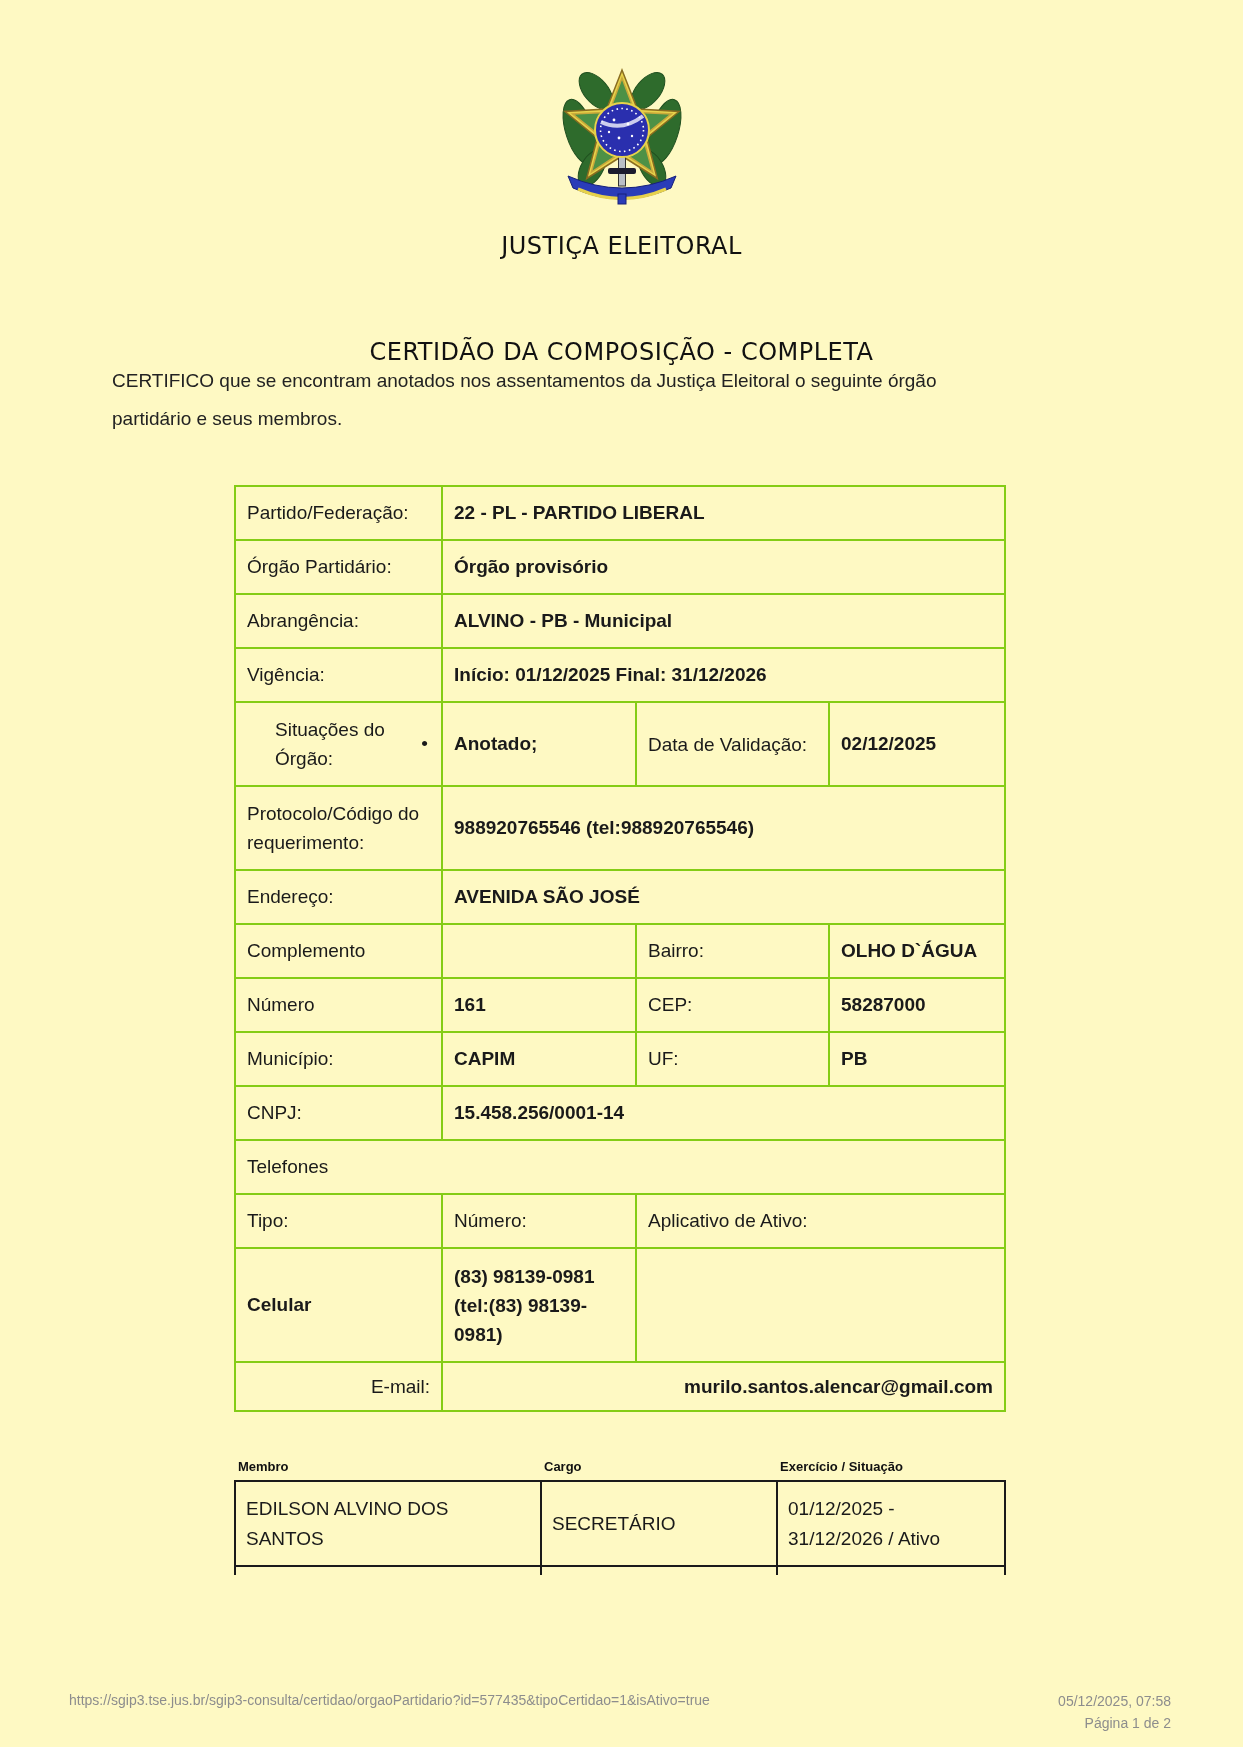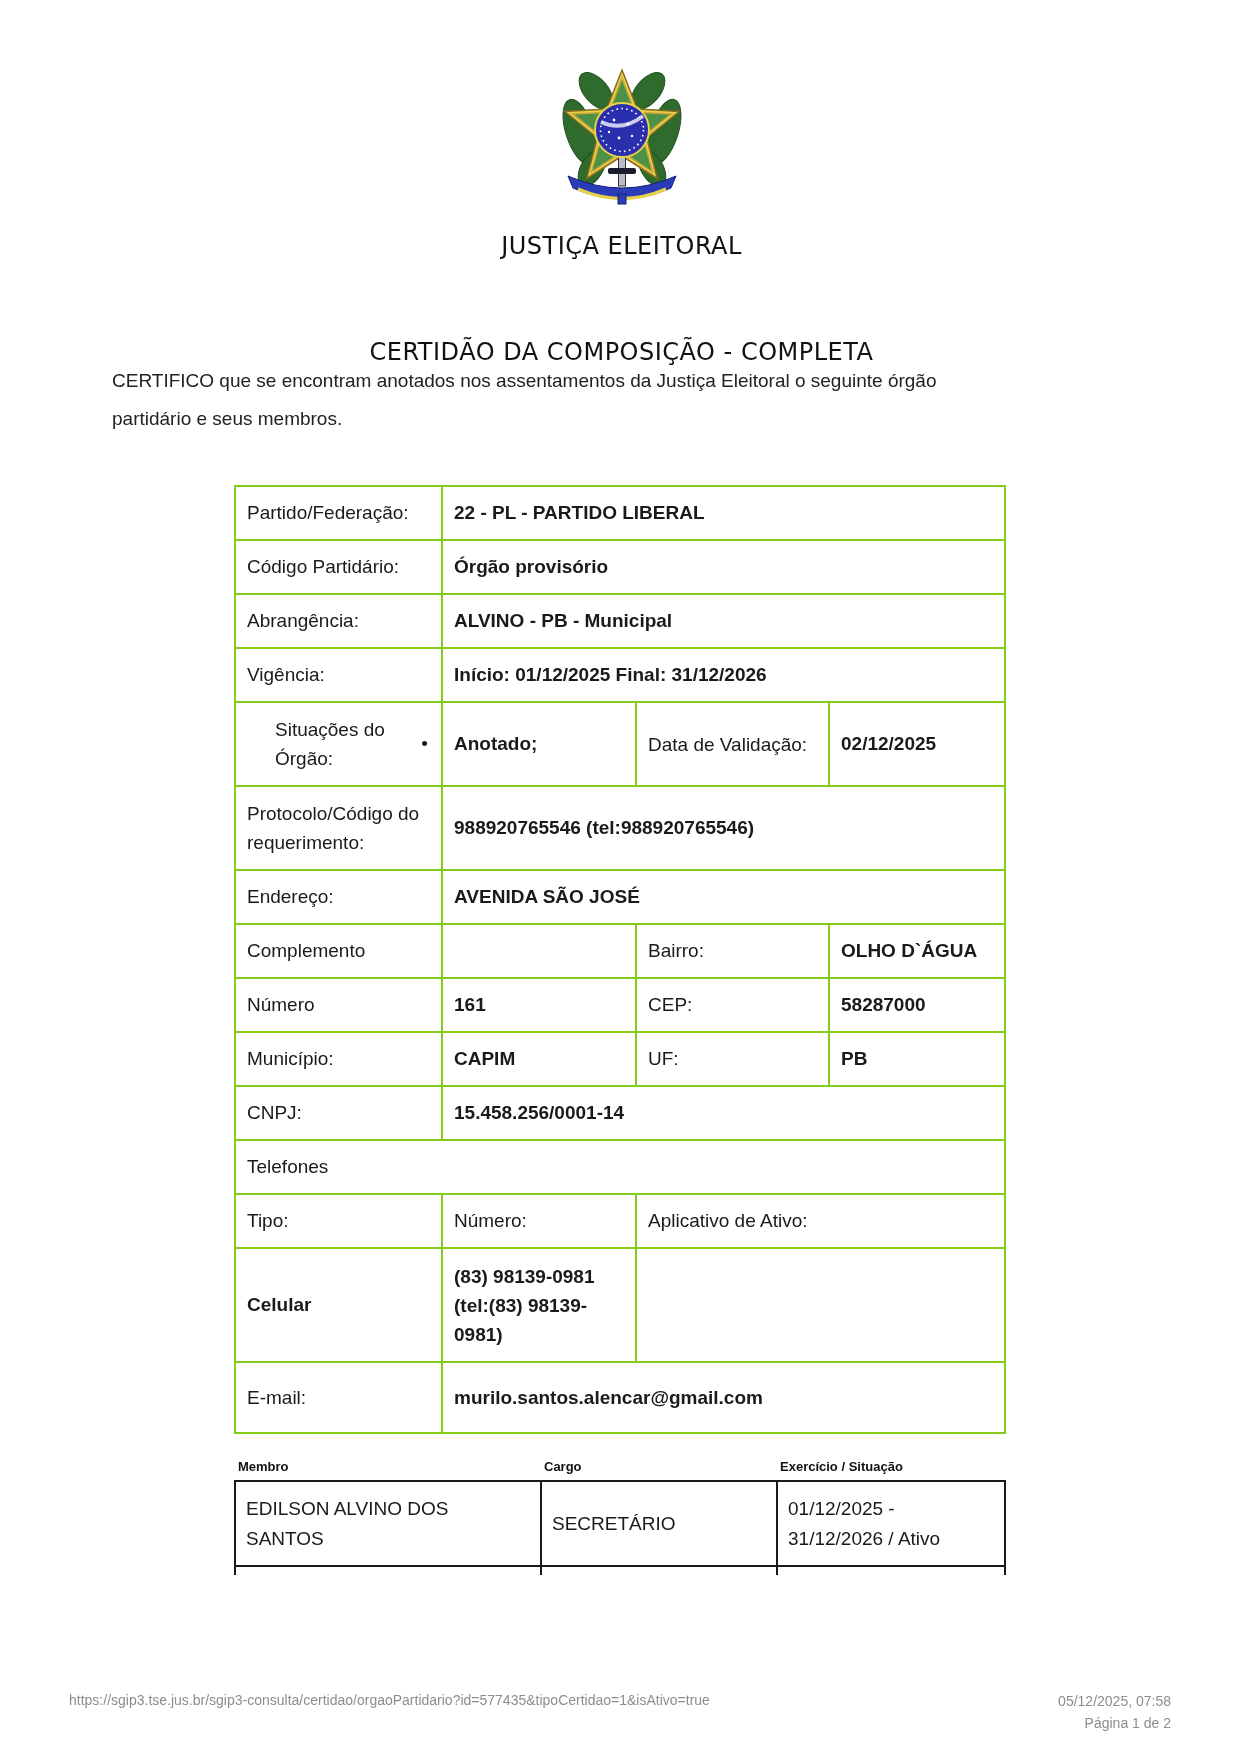--- a/index.html
+++ b/index.html
@@ -1,20 +1,20 @@
 <!DOCTYPE html>
 <html><head>
 <meta charset="utf-8">
 <style>
   html,body { margin:0; padding:0; background:#e8e8e8; }
   .page {
     position:relative;
     width:1243px; height:1747px;
     margin:0 auto;
-    background:#ffffff;
+    background:#fef9c3;
     font-family:"Liberation Sans", sans-serif;
     color:#1a1a1a;
     overflow:hidden;
   }
   .crest {
     position:absolute; top:58px; left:50%; transform:translateX(-50%);
   }
   .org-title {
     position:absolute; top:232px; left:0; width:100%;
     text-align:center;
@@ -43,21 +43,21 @@
     border:2px solid #84cc16;
     padding:6px 11px;
     font-size:19px;
     vertical-align:middle;
     overflow:hidden;
   }
   .val { font-weight:bold; }
   tr.h54 { height:54px; }
   tr.h84 { height:84px; }
   tr.h114 { height:114px; }
-  tr.h58 { height:71px; }
+  tr.h58 { height:49px;text-align:right; }
   .label-2l { line-height:29px; }
   .sit-label {
     display:flex; justify-content:flex-end; align-items:center;margin-left:28px;
   }
   .bullet { font-size:19px; padding-right:2px; }
   .narrow170 { max-width:170px; line-height:29px; }
 
   table.members {
     position:absolute; left:234px; top:1446px;
     width:770px;
@@ -134,21 +134,21 @@
         <col style="width:194px">
         <col style="width:193px">
         <col style="width:176px">
       </colgroup>
     <tbody>
         <tr class="h54">
       <td>Partido/Federação:</td>
       <td colspan="3" class="val">22 - PL - PARTIDO LIBERAL</td>
     </tr>
     <tr class="h54">
-      <td>Código Partidário:</td>
+      <td>Órgão Partidário:</td>
       <td colspan="3" class="val">Órgão provisório</td>
     </tr>
     <tr class="h54">
       <td>Abrangência:</td>
       <td colspan="3" class="val">ALVINO - PB - Municipal</td>
     </tr>
     <tr class="h54">
       <td>Vigência:</td>
       <td colspan="3" class="val">Início: 01/12/2025 Final: 31/12/2026</td>
     </tr>

